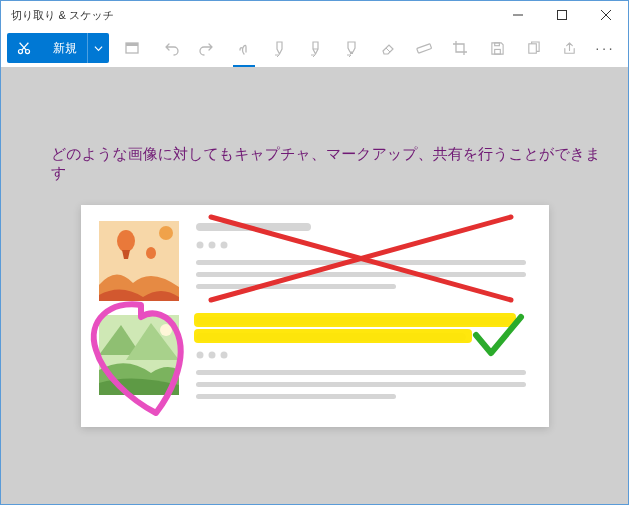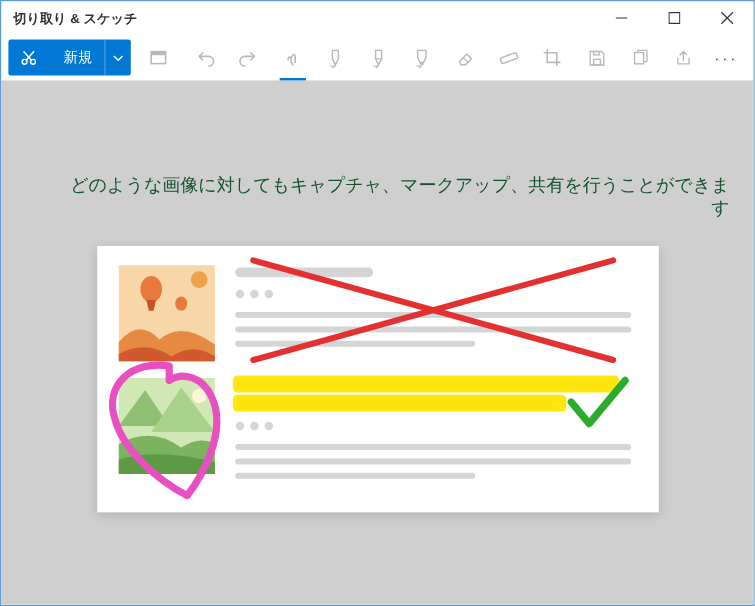--- a/index.html
+++ b/index.html
@@ -17,21 +17,21 @@
     background: #fff;
   }
   .titlebar {
     height: 28px;
     display: flex;
     align-items: center;
     padding: 0 0 0 10px;
     font-size: 11px;
     color: #333;
   }
-  .titlebar .title { flex: 1; font-weight: bold; }
+  .titlebar .title { flex: 1; }
   .win-controls { display: flex; }
   .win-btn {
     width: 44px;
     height: 28px;
     display: flex;
     align-items: center;
     justify-content: center;
     color: #333;
   }
   .win-btn svg { width: 10px; height: 10px; }
@@ -90,22 +90,22 @@
     flex: 1;
     background: #cfcfcf;
     display: flex;
     flex-direction: column;
     align-items: center;
     justify-content: center;
     padding: 20px;
   }
   .hint {
     font-size: 15px;
-    color: #14532d;
-    text-align: right;
+    color: #701a75;
+    text-align: left;
     margin-bottom: 22px;
     margin-left: 30px;
   }
   .illustration {
     width: 468px;
     height: 222px;
     background: #fff;
     position: relative;
     box-shadow: 0 2px 8px rgba(0,0,0,0.15);
   }

